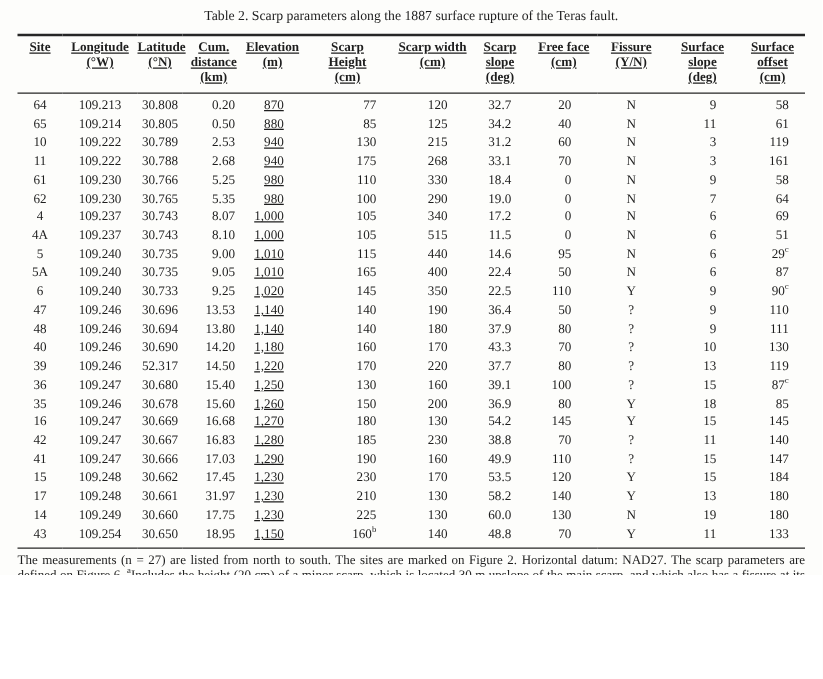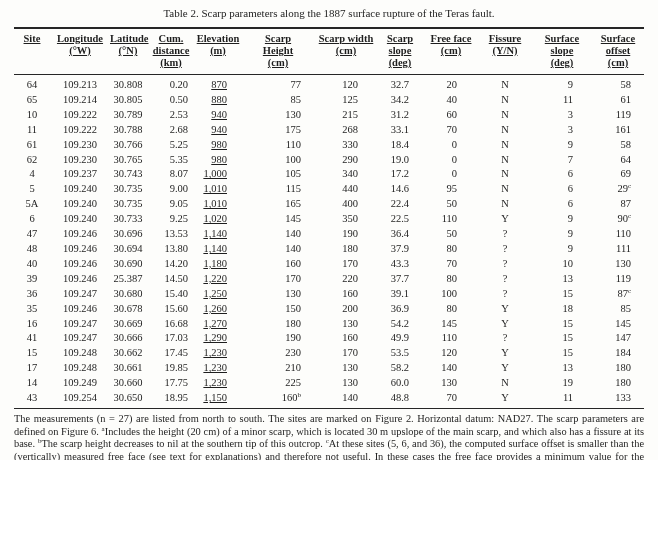--- a/index.html
+++ b/index.html
@@ -196,20 +196,34 @@
           <td class="c5">1,000</td>
           <td class="c6">105</td>
           <td class="c7">340</td>
           <td class="c8">17.2</td>
           <td class="c9">0</td>
           <td class="c10">N</td>
           <td class="c11">6</td>
           <td class="c12">69</td>
         </tr>
         <tr>
+          <td class="c1">4A</td>
+          <td class="c2">109.237</td>
+          <td class="c3">30.743</td>
+          <td class="c4">8.10</td>
+          <td class="c5">1,000</td>
+          <td class="c6">105</td>
+          <td class="c7">515</td>
+          <td class="c8">11.5</td>
+          <td class="c9">0</td>
+          <td class="c10">N</td>
+          <td class="c11">6</td>
+          <td class="c12">51</td>
+        </tr>
+        <tr>
           <td class="c1">5</td>
           <td class="c2">109.240</td>
           <td class="c3">30.735</td>
           <td class="c4">9.00</td>
           <td class="c5">1,010</td>
           <td class="c6">115</td>
           <td class="c7">440</td>
           <td class="c8">14.6</td>
           <td class="c9">95</td>
           <td class="c10">N</td>
@@ -282,21 +296,21 @@
           <td class="c7">170</td>
           <td class="c8">43.3</td>
           <td class="c9">70</td>
           <td class="c10">?</td>
           <td class="c11">10</td>
           <td class="c12">130</td>
         </tr>
         <tr>
           <td class="c1">39</td>
           <td class="c2">109.246</td>
-          <td class="c3">25.387</td>
+          <td class="c3">52.317</td>
           <td class="c4">14.50</td>
           <td class="c5">1,220</td>
           <td class="c6">170</td>
           <td class="c7">220</td>
           <td class="c8">37.7</td>
           <td class="c9">80</td>
           <td class="c10">?</td>
           <td class="c11">13</td>
           <td class="c12">119</td>
         </tr>
@@ -336,20 +350,34 @@
           <td class="c5">1,270</td>
           <td class="c6">180</td>
           <td class="c7">130</td>
           <td class="c8">54.2</td>
           <td class="c9">145</td>
           <td class="c10">Y</td>
           <td class="c11">15</td>
           <td class="c12">145</td>
         </tr>
         <tr>
+          <td class="c1">42</td>
+          <td class="c2">109.247</td>
+          <td class="c3">30.667</td>
+          <td class="c4">16.83</td>
+          <td class="c5">1,280</td>
+          <td class="c6">185</td>
+          <td class="c7">230</td>
+          <td class="c8">38.8</td>
+          <td class="c9">70</td>
+          <td class="c10">?</td>
+          <td class="c11">11</td>
+          <td class="c12">140</td>
+        </tr>
+        <tr>
           <td class="c1">41</td>
           <td class="c2">109.247</td>
           <td class="c3">30.666</td>
           <td class="c4">17.03</td>
           <td class="c5">1,290</td>
           <td class="c6">190</td>
           <td class="c7">160</td>
           <td class="c8">49.9</td>
           <td class="c9">110</td>
           <td class="c10">?</td>
@@ -367,21 +395,21 @@
           <td class="c8">53.5</td>
           <td class="c9">120</td>
           <td class="c10">Y</td>
           <td class="c11">15</td>
           <td class="c12">184</td>
         </tr>
         <tr>
           <td class="c1">17</td>
           <td class="c2">109.248</td>
           <td class="c3">30.661</td>
-          <td class="c4">19.85</td>
+          <td class="c4">31.97</td>
           <td class="c5">1,230</td>
           <td class="c6">210</td>
           <td class="c7">130</td>
           <td class="c8">58.2</td>
           <td class="c9">140</td>
           <td class="c10">Y</td>
           <td class="c11">13</td>
           <td class="c12">180</td>
         </tr>
         <tr>

